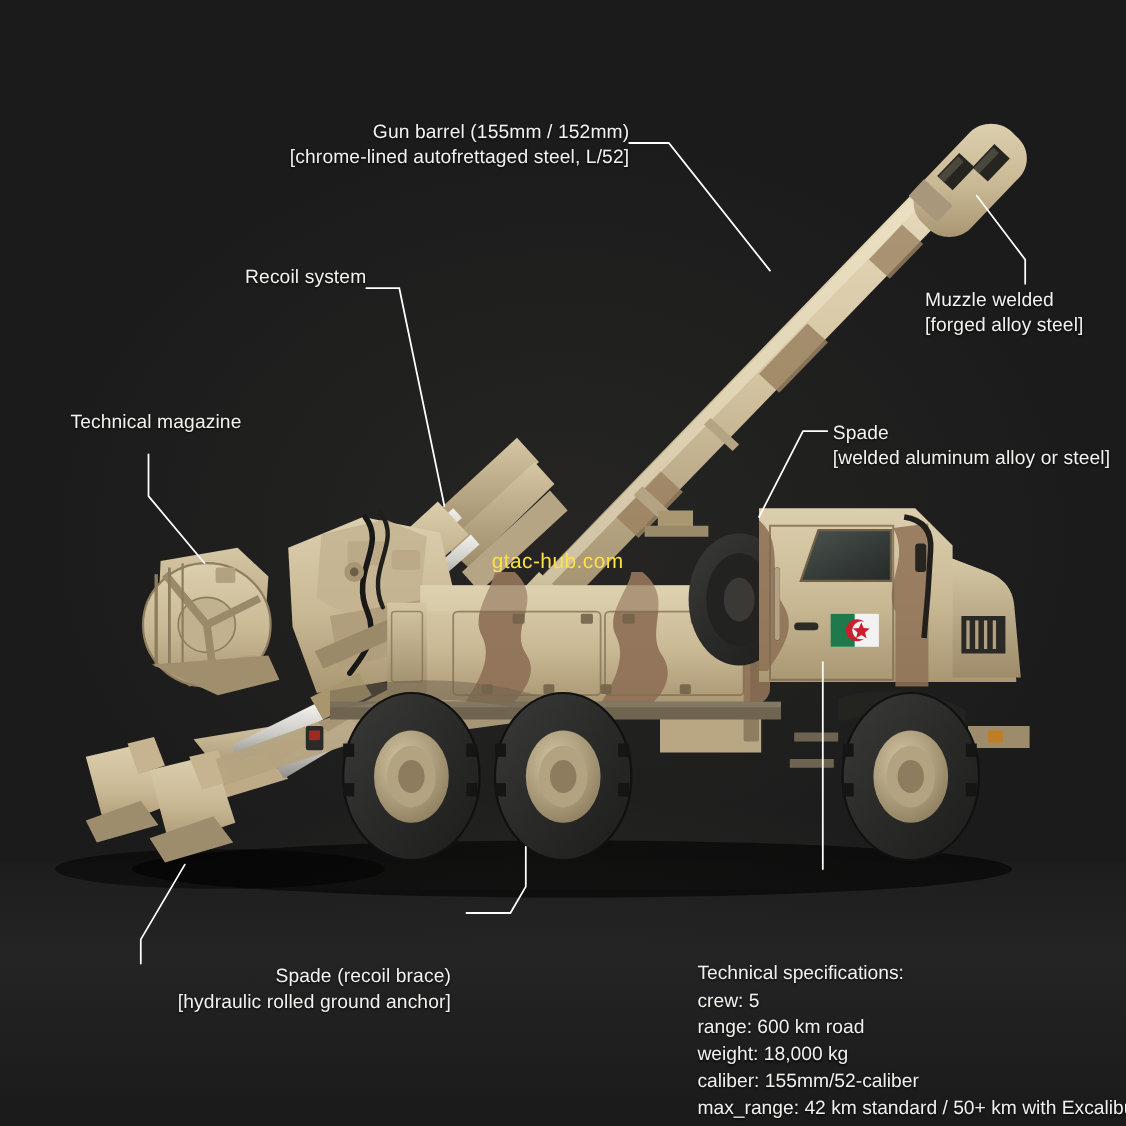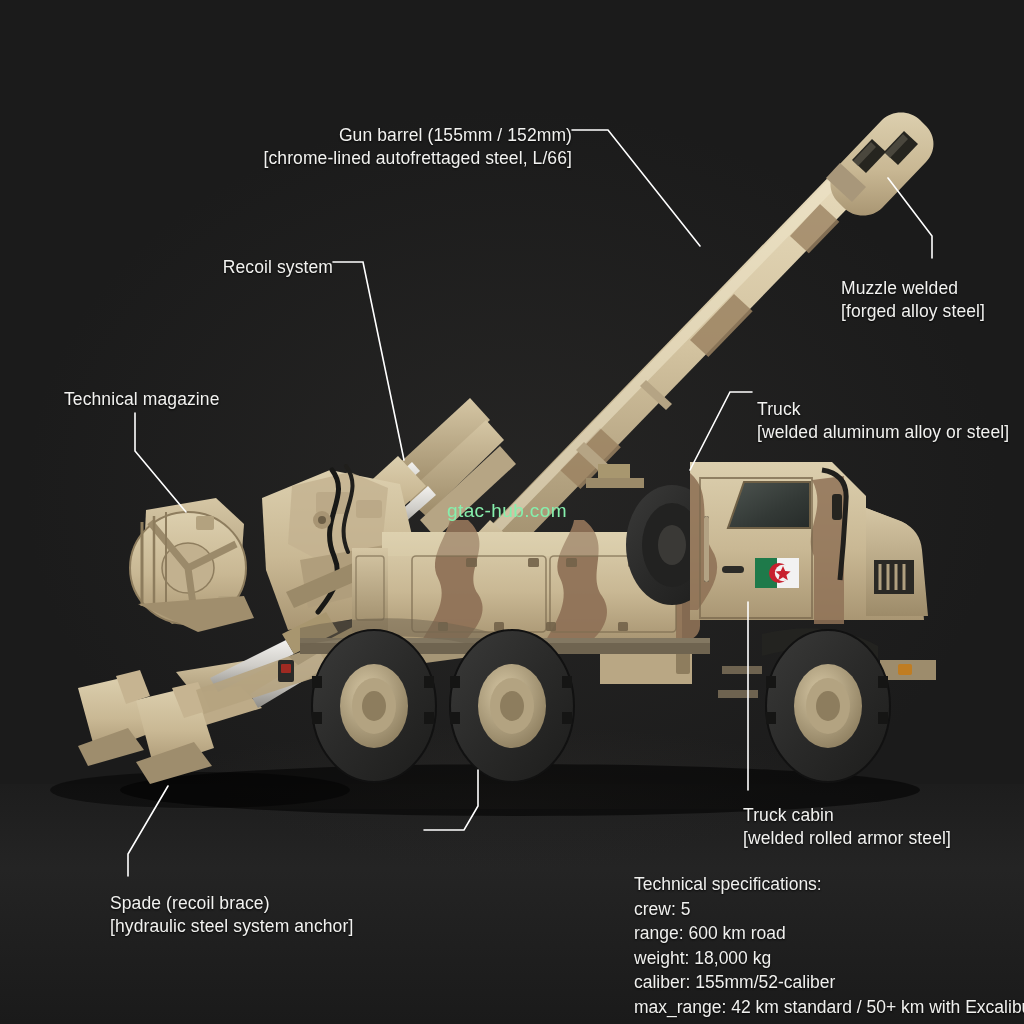--- a/index.html
+++ b/index.html
@@ -28,21 +28,20 @@
 
   
   .label{
     position:absolute;
     color:#f2f2f0;
     font-size:17.5px;
     line-height:23px;
     white-space:nowrap;
     letter-spacing:.1px;
     text-shadow:0 1px 2px rgba(0,0,0,.85);
-    margin-top:16px;
   }
   .label.r{ text-align:right; }
   .label.l{ text-align:left; }
   .label .ln2{ display:block; }
 
   
   #leaders{ position:absolute; inset:0; pointer-events:none; }
 
   
   .specs{
@@ -51,21 +50,21 @@
     font-size:17.5px;
     line-height:24.5px;
     white-space:nowrap;
     text-shadow:0 1px 2px rgba(0,0,0,.85);
   }
   .specs .row{ display:block; }
 
   
   .watermark{
     position:absolute;
-    color:#86efac;
+    color:#fde047;
     font-size:19px;
     letter-spacing:.4px;
     user-select:none;
   }
 
   
   #vehicle{ position:absolute; left:0; top:0; width:1024px; height:1024px; }
 </style>
 </head>
 <body>
@@ -381,50 +380,46 @@
       <path d="M748 790 v-30 L748 602"></path>
 
       <path d="M424 830 h40 L478 806 L478 770"></path>
 
       <path d="M128 876 v-22 L168 786"></path>
     </g>
   </svg>
 
   <div class="label r" style="left:140px; top:108px; width:432px;">
     <span>Gun barrel (155mm / 152mm)</span>
-    <span class="ln2">[chrome-lined autofrettaged steel, L/66]</span>
+    <span class="ln2">[chrome-lined autofrettaged steel, L/52]</span>
   </div>
 
   <div class="label r" style="left:20px; top:240px; width:313px;">
     <span>Recoil system</span>
   </div>
 
   <div class="label l" style="left:64px; top:372px; width:300px;">
     <span>Technical magazine</span>
   </div>
 
   <div class="label l" style="left:841px; top:261px; width:200px;">
     <span>Muzzle welded</span>
     <span class="ln2">[forged alloy steel]</span>
   </div>
 
   <div class="label l" style="left:757px; top:382px; width:270px;">
-    <span>Truck</span>
+    <span>Spade</span>
     <span class="ln2">[welded aluminum alloy or steel]</span>
   </div>
 
-  <div class="label l" style="left:743px; top:788px; width:260px;">
-    <span>Truck cabin</span>
-    <span class="ln2">[welded rolled armor steel]</span>
-  </div>
-
-
-  <div class="label l" style="left:110px; top:876px; width:300px;">
+
+
+  <div class="label l" style="left:110px; top:876px; width:300px;text-align:right;">
     <span>Spade (recoil brace)</span>
-    <span class="ln2">[hydraulic steel system anchor]</span>
+    <span class="ln2">[hydraulic rolled ground anchor]</span>
   </div>
 
   <div class="specs" style="left:634px; top:872px;">
     <span class="row">Technical specifications:</span>
     <span class="row">crew: 5</span>
     <span class="row">range: 600 km road</span>
     <span class="row">weight: 18,000 kg</span>
     <span class="row">caliber: 155mm/52-caliber</span>
     <span class="row">max_range: 42 km standard / 50+ km with Excalibur</span>
   </div>

